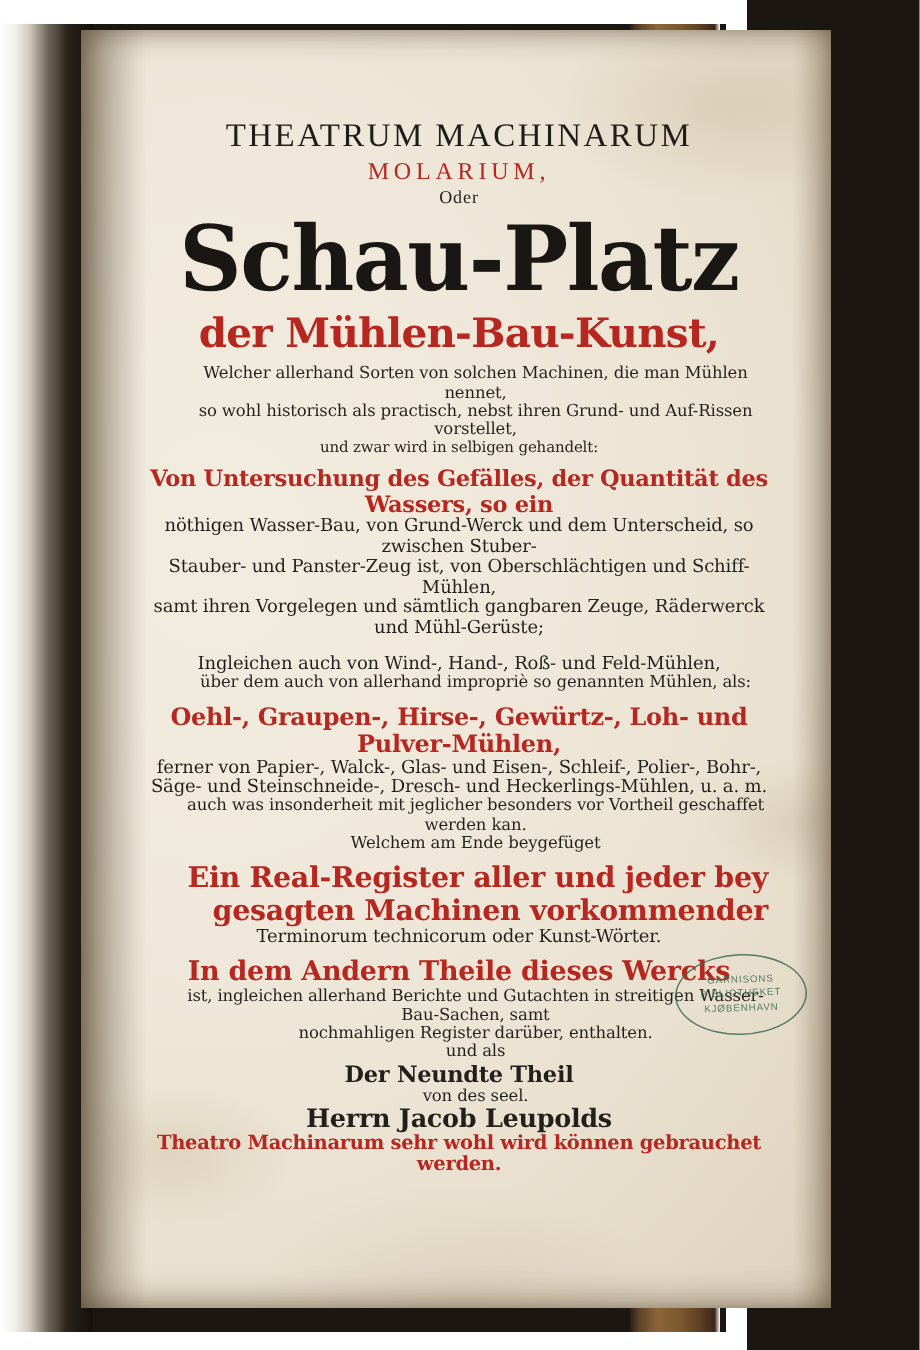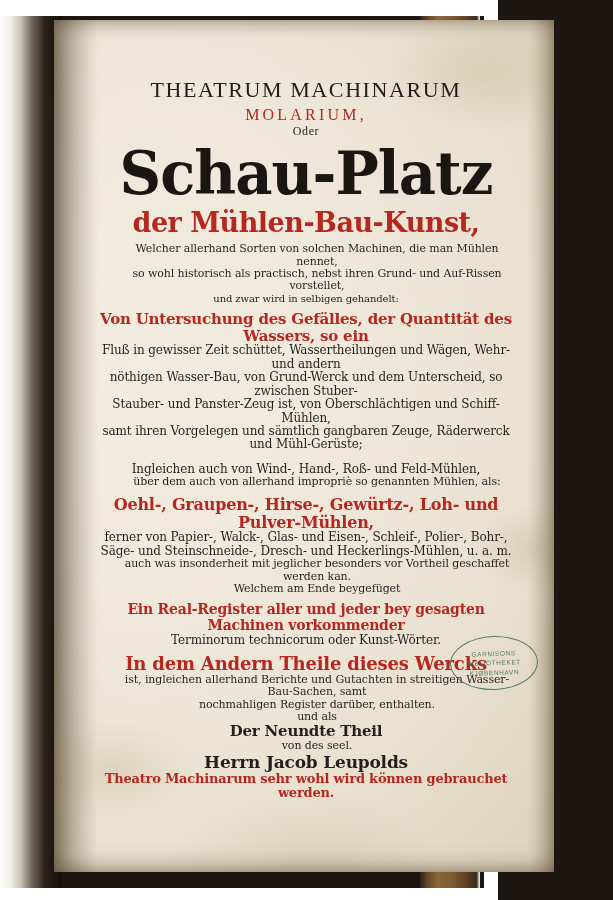--- a/index.html
+++ b/index.html
@@ -202,21 +202,21 @@
   .frakn {
     font-family: "DejaVu Serif", serif;
     font-weight: 400;
     letter-spacing: -0.1px;
   }
 
   .s11 { font-size: 11px; margin-left: 22px; }
   .s10 { font-size: 10px; }
   .s12 { font-size: 12px; }
   .s13 { font-size: 13px; }
-  .s14 { font-size: 14px; }
+  .s14 { font-size: 19px; text-align: right; }
   .s15 { font-size: 15px; }
   .s16 { font-size: 16px; }
   .s17 { font-size: 17px; }
   .s18 { font-size: 18px; }
 
   .blkgap { margin-top: 7px; }
   .blkgap-lg { margin-top: 11px; }
 
   
   .stamp {
@@ -270,21 +270,20 @@
 
       <div class="t-display">Schau-Platz</div>
       <div class="t-display2 red">der Mühlen-Bau-Kunst,</div>
 
       <div>
         <div class="line frakn s11 blk">Welcher allerhand Sorten von solchen Machinen, die man Mühlen nennet,</div>
         <div class="line frakn s11 blk">so wohl historisch als practisch, nebst ihren Grund- und Auf-Rissen vorstellet,</div>
         <div class="line frakn s10 blk">und zwar wird in selbigen gehandelt:</div>
 
         <div class="line frak s15 red blkgap">Von Untersuchung des Gefälles, der Quantität des Wassers, so ein</div>
-        <div class="line frakn s12 blk">Fluß in gewisser Zeit schüttet, Wassertheilungen und Wägen, Wehr- und andern</div>
         <div class="line frakn s12 blk">nöthigen Wasser-Bau, von Grund-Werck und dem Unterscheid, so zwischen Stuber-</div>
         <div class="line frakn s12 blk">Stauber- und Panster-Zeug ist, von Oberschlächtigen und Schiff-Mühlen,</div>
         <div class="line frakn s12 blk">samt ihren Vorgelegen und sämtlich gangbaren Zeuge, Räderwerck</div>
         <div class="line frakn s12 blk">und Mühl-Gerüste;</div>
 
         <div class="line frakn s12 blk blkgap-lg">Ingleichen auch von Wind-, Hand-, Roß- und Feld-Mühlen,</div>
         <div class="line frakn s11 blk">über dem auch von allerhand impropriè so genannten Mühlen, als:</div>
 
         <div class="line frak s16 red blkgap">Oehl-, Graupen-, Hirse-, Gewürtz-, Loh- und Pulver-Mühlen,</div>
         <div class="line frakn s12 blk">ferner von Papier-, Walck-, Glas- und Eisen-, Schleif-, Polier-, Bohr-,</div>

